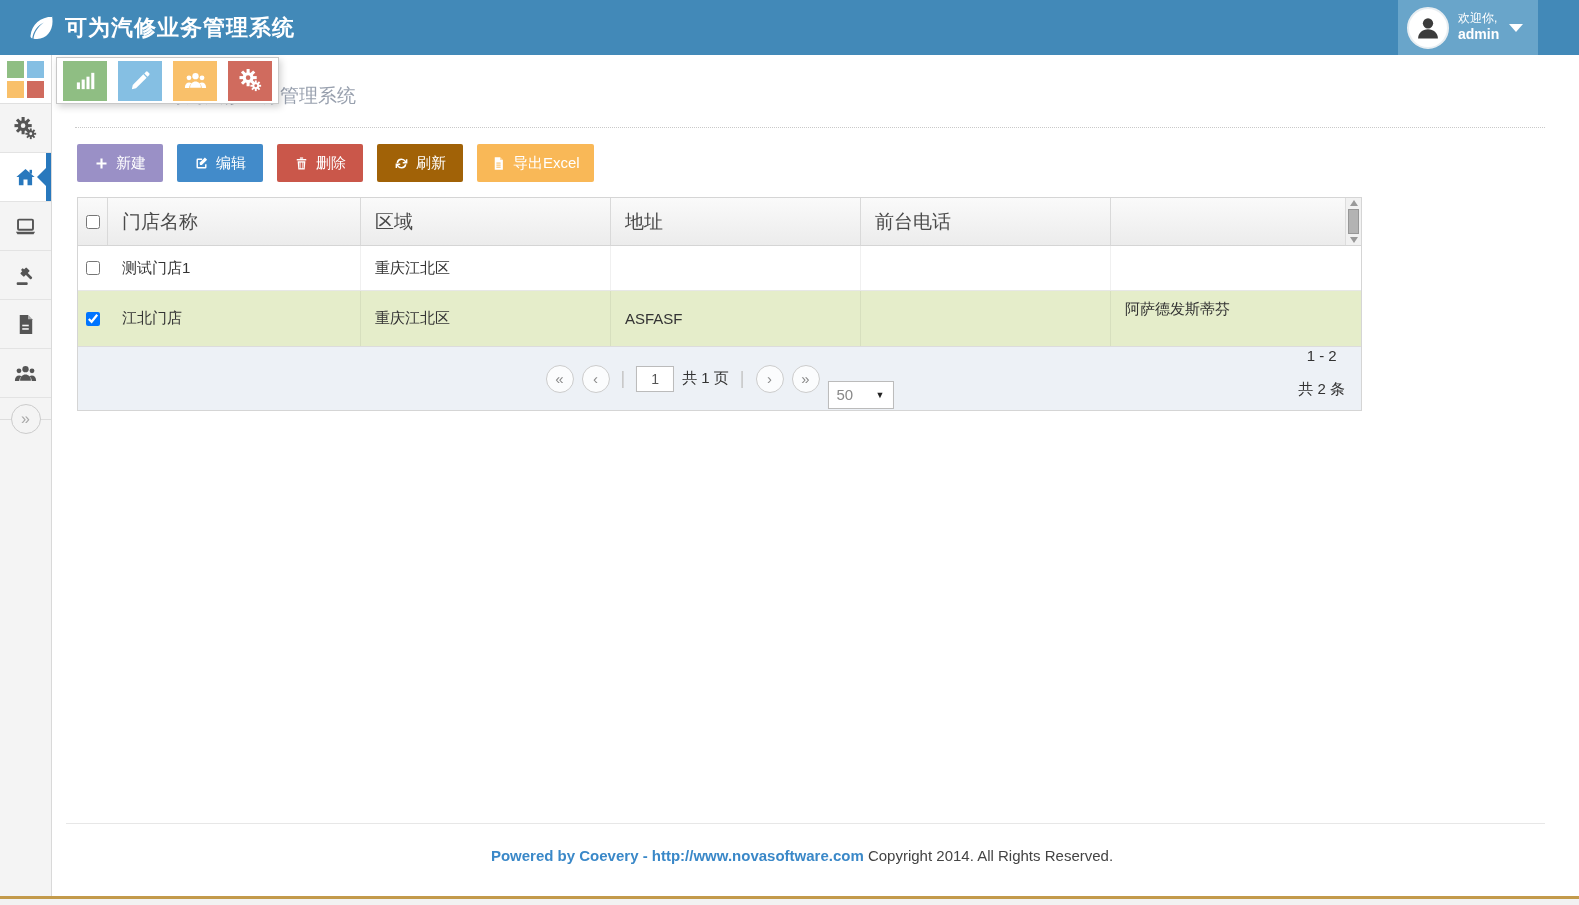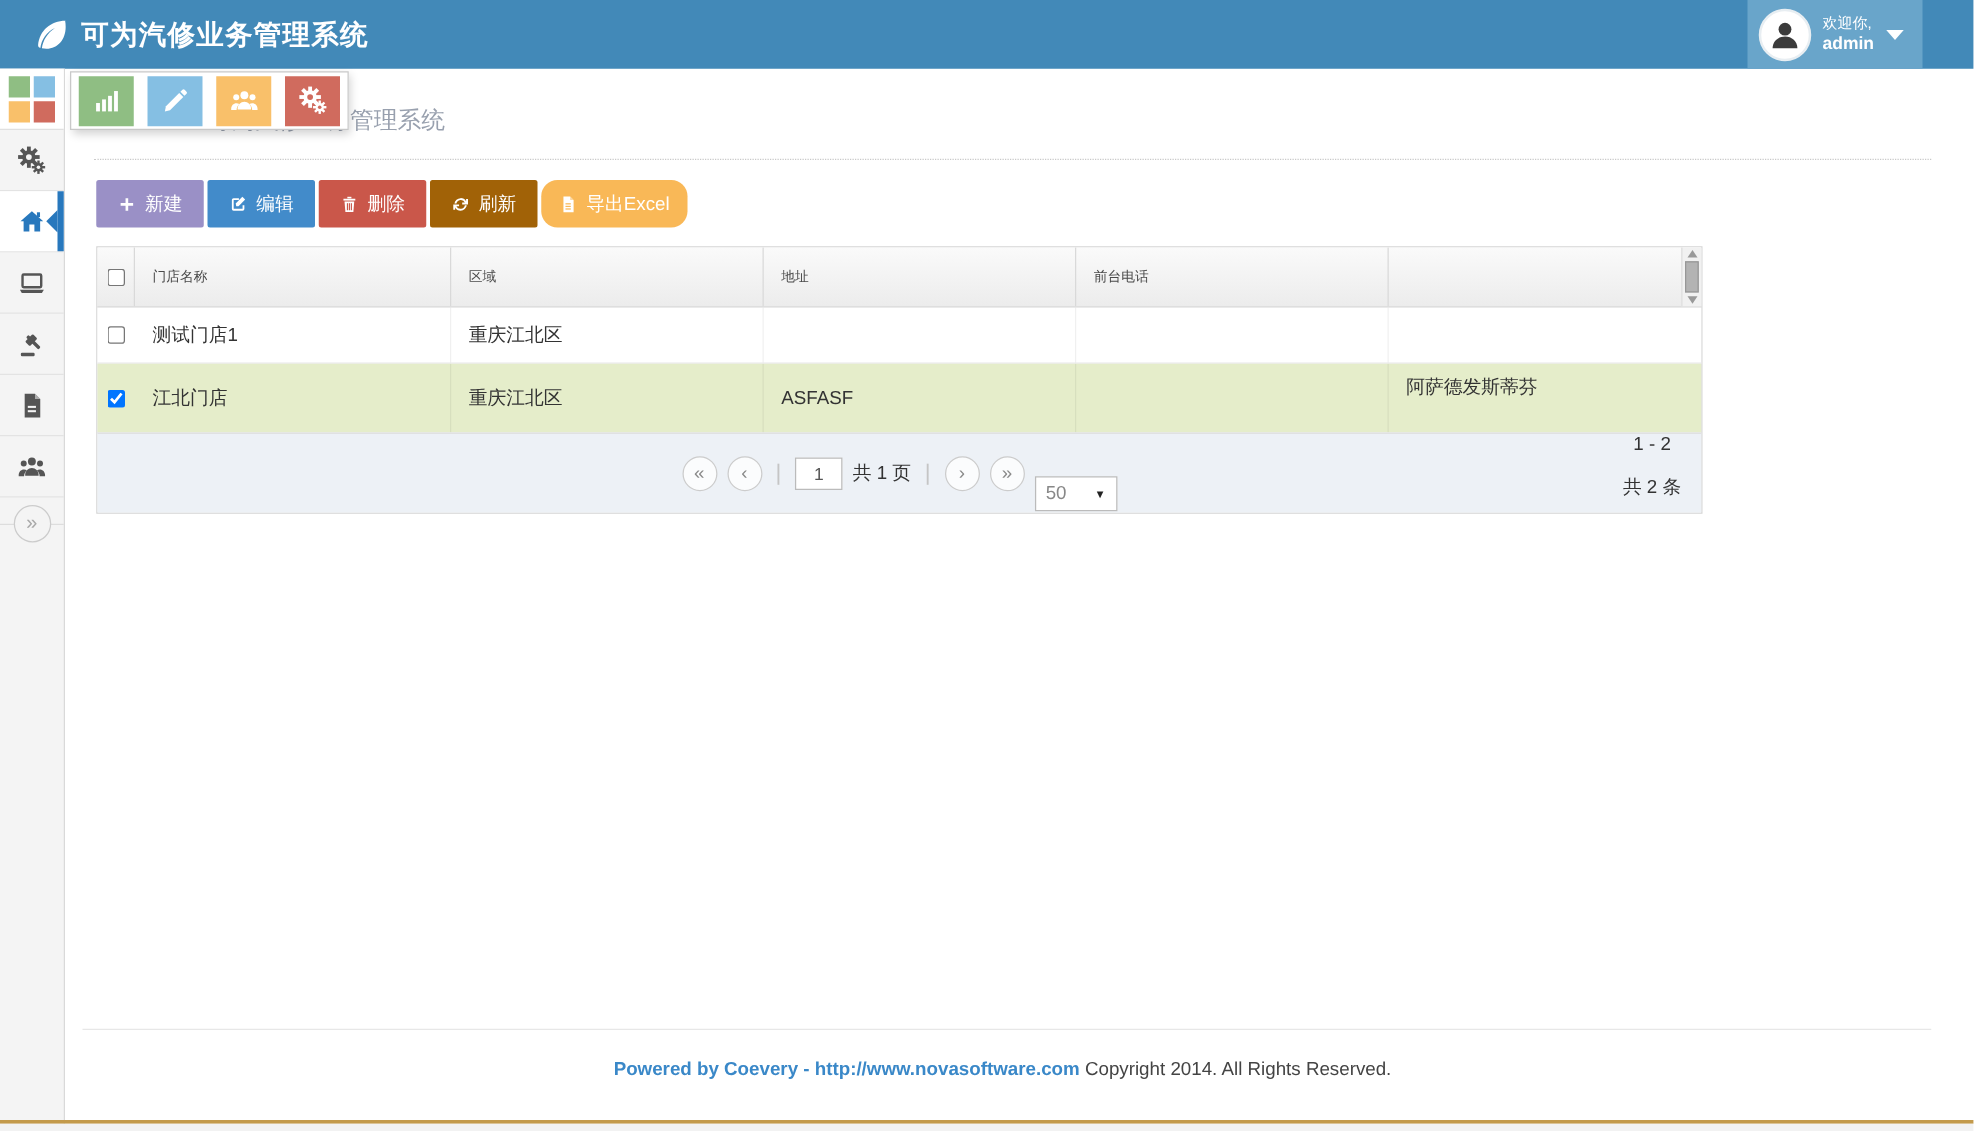--- a/index.html
+++ b/index.html
@@ -36,35 +36,35 @@
   
   .quick-popup { position:absolute; left:56px; top:57px; width:223px; height:47px; background:#fff; border:1px solid #c8c8c8; box-shadow:2px 3px 7px rgba(0,0,0,0.18); display:flex; align-items:center; padding-left:6px; gap:11px; z-index:50; }
   .quick-btn { width:44px; height:40px; display:flex; align-items:center; justify-content:center; color:#fff; cursor:pointer; }
   .quick-btn svg { width:23px; height:23px; fill:#fff; }
 
   
   .page-title { position:absolute; left:166px; top:83px; font-size:19px; color:#98a0ae; z-index:1; white-space:nowrap; }
   .dotted-divider { position:absolute; left:75px; top:127px; width:1470px; border-top:1px dotted #c9c9c9; }
 
   
-  .toolbar { position:absolute; left:77px; top:144px; display:flex; gap:3px; }
+  .toolbar { position:absolute; left:77px; top:144px; display:flex; gap:14px; }
   .tb-btn { height:38px; border:none; border-radius:2px; color:#fff; font-size:15px; font-family:inherit; display:flex; align-items:center; gap:7px; padding:0 17px; cursor:pointer; }
   .tb-btn svg { width:15px; height:15px; fill:#fff; }
   .tb-new { background:#9a90c6; }
   .tb-edit { background:#428bca; }
   .tb-del { background:#ca574a; --hole:#ca574a; }
   .tb-refresh { background:#a16207;text-align:right; }
-  .tb-excel { background:#f9b857; padding:0 14px;border-radius:13px; }
+  .tb-excel { background:#f9b857; padding:0 14px; }
 
   
   .grid { position:absolute; left:77px; top:197px; width:1285px; border:1px solid #d5d5d5; }
   .col-cb { width:30px; display:flex; align-items:center; justify-content:center; }
   .col-1 { width:253px; } .col-2 { width:250px; } .col-3 { width:250px; } .col-4 { width:250px; } .col-5 { flex:1; }
   .thead { position:relative; display:flex; height:48px; background:linear-gradient(#fafafa,#ececec); border-bottom:1px solid #d5d5d5; }
-  .th { font-size:11px; color:#4a4a4a; line-height:48px; padding-left:14px; border-right:1px solid #d9d9d9; }
+  .th { font-size:19px; color:#4a4a4a; line-height:48px; padding-left:14px; border-right:1px solid #d9d9d9; }
   .thead .col-cb { border-right:1px solid #d9d9d9; }
   .thead .col-5 { border-right:none; }
   .trow { display:flex; border-bottom:1px solid #e7e7e7; background:#fff; cursor:pointer; }
   .trow.r1 { height:45px; }
   .trow.r2 { height:55px; border-bottom:none; }
   .trow.selected { background:#e5edca; }
   .td { font-size:15px; color:#333; padding-left:14px; display:flex; align-items:center; border-right:1px solid rgba(0,0,0,0.06); overflow:hidden; }
   .trow .col-5 { border-right:none; }
   .td.top-align { align-items:flex-start; padding-top:9px; }
   input[type="checkbox"] { width:14px; height:14px; cursor:pointer; }

